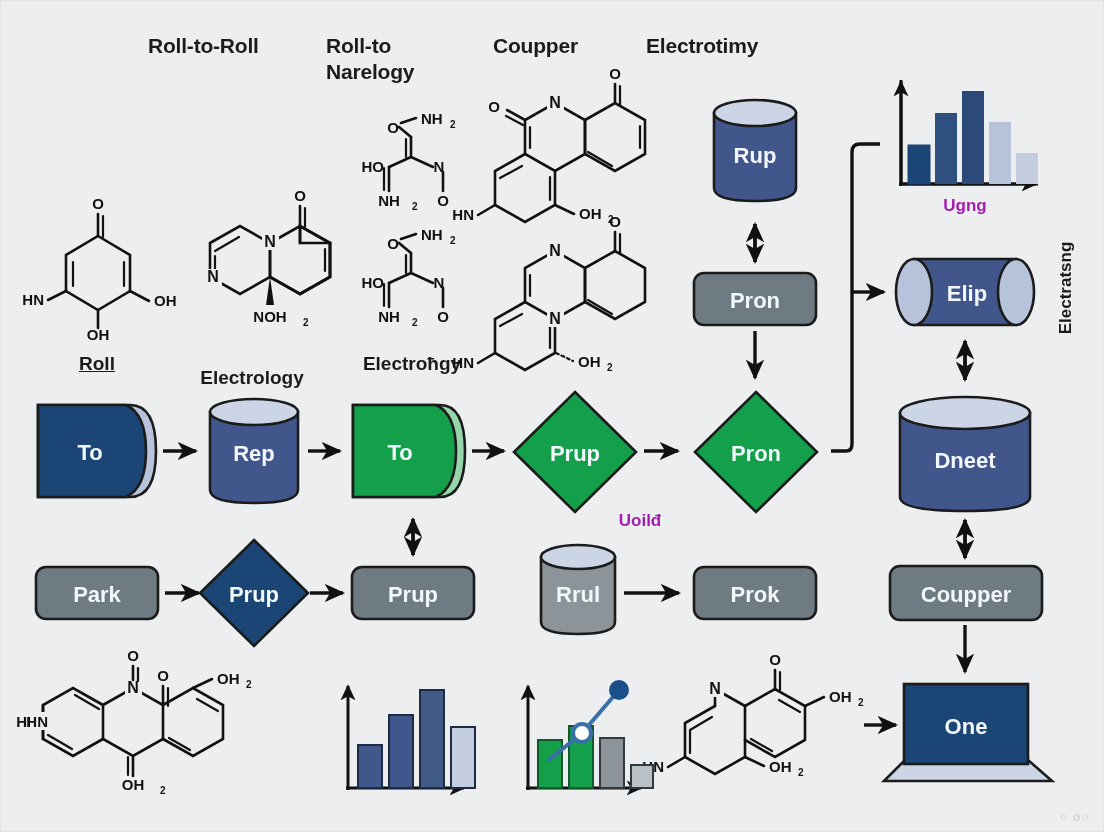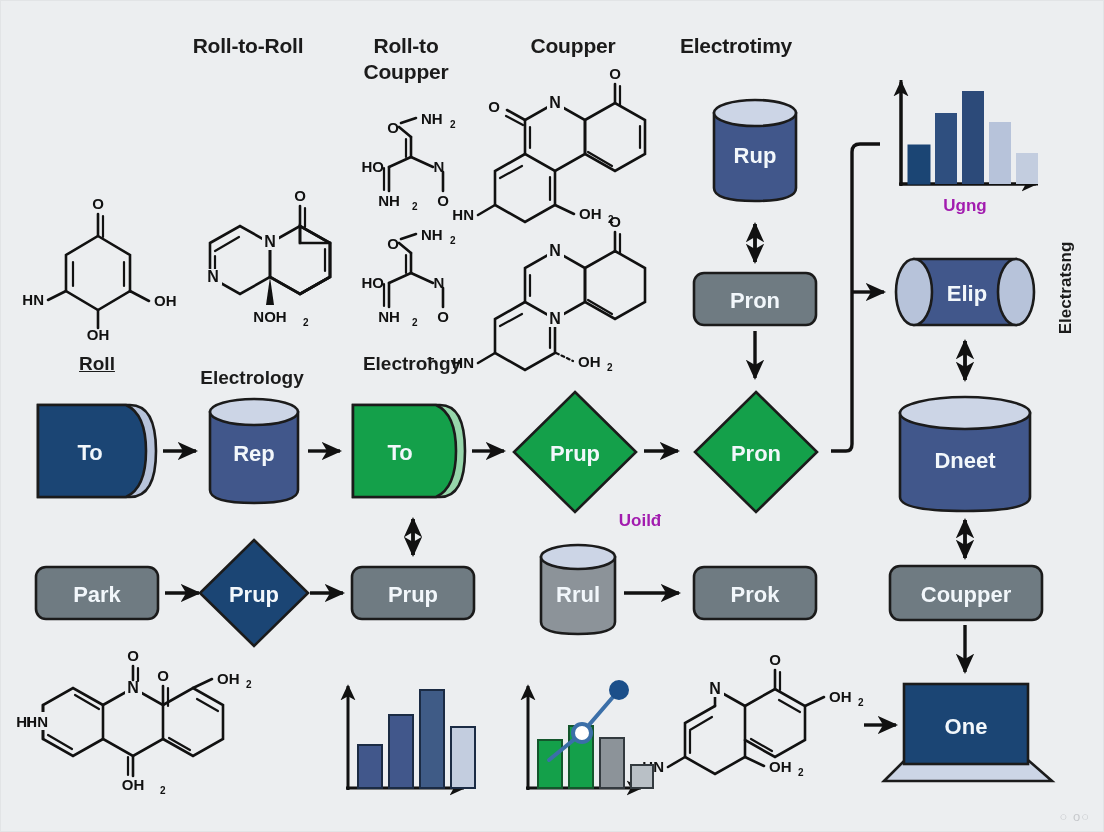--- a/index.html
+++ b/index.html
@@ -31,21 +31,21 @@
     top: 0;
     width: 1104px;
     height: 832px;
   }
   .hdr {
     position: absolute;
     font-size: 21px;
     font-weight: 600;
     color: #1b1b1b;
     letter-spacing: -0.2px;
-    text-align: center;
+    text-align: left;
     line-height: 1.25;
     white-space: pre-line;
   }
   .sublabel {
     position: absolute;
     font-size: 19px;
     font-weight: 600;
     color: #1b1b1b;
     text-align: center;
   }
@@ -122,21 +122,21 @@
     user-select: none;
   }
 </style>
 </head>
 <body>
 
 <div id="canvas">
 
   <div class="hdr" style="left:148px; top:33px; width:200px;">Roll-to-Roll</div>
   <div class="hdr" style="left:326px; top:33px; width:160px;">Roll-to
-Coupper</div>
+Narelogy</div>
   <div class="hdr" style="left:493px; top:33px; width:160px;">Coupper</div>
   <div class="hdr" style="left:646px; top:33px; width:180px;">Electrotimy</div>
 
   <div class="sublabel" style="left:37px; top:353px; width:120px;text-decoration:underline;">Roll</div>
   <div class="sublabel" style="left:172px; top:367px; width:160px;">Electrology</div>
   <div class="sublabel" style="left:332px; top:353px; width:160px;">Electroħgy</div>
 
   <div class="smalllabel" style="left:905px; top:196px; width:120px;">Ugng</div>
   <div class="smalllabel" style="left:580px; top:511px; width:120px;">Uoilđ</div>
 

